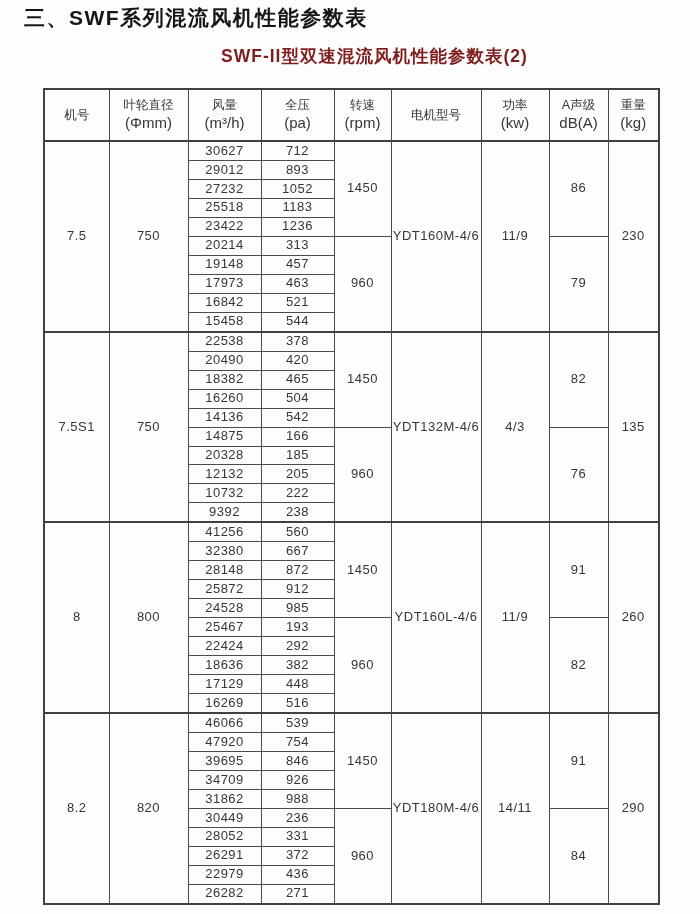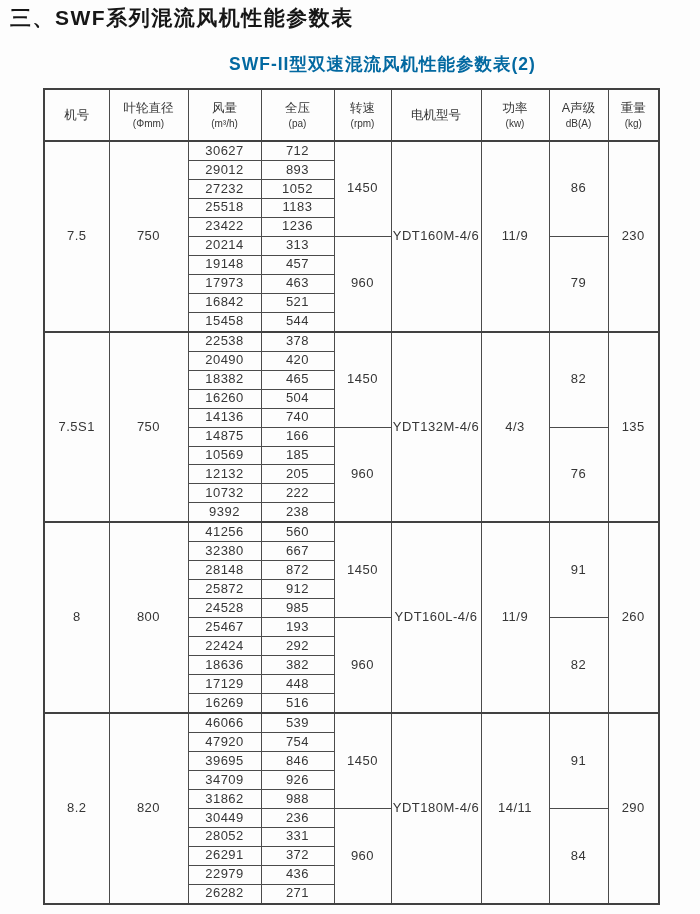--- a/index.html
+++ b/index.html
@@ -5,47 +5,47 @@
   html,body{margin:0;padding:0;}
   body{
     width:700px;height:914px;
     background:#fdfdfd;
     font-family:"Liberation Sans","DejaVu Sans",sans-serif;
     color:#323232;
     position:relative;
     overflow:hidden;
   }
   .title{
-    position:absolute;left:10px;top:4px;margin:0;
+    position:absolute;left:24px;top:4px;margin:0;
     font-size:21px;font-weight:bold;letter-spacing:1.5px;color:#161616;
     white-space:nowrap;
   }
   .subtitle{
-    position:absolute;left:217px;top:40px;margin:12px;
-    font-size:17.5px;font-weight:600;letter-spacing:1px;color:#0369a1;
+    position:absolute;left:217px;top:40px;margin:4px;
+    font-size:17.5px;font-weight:600;letter-spacing:1px;color:#7f1d1d;
     white-space:nowrap;
   }
   table.spec-table{
     position:absolute;left:43px;top:88px;
     width:615px;height:817px;
     border-collapse:collapse;table-layout:fixed;
     background:#fdfdfd;
   }
   .spec-table th,.spec-table td{
     border:1px solid #4b4b4b;
     text-align:center;vertical-align:middle;
     padding:0;line-height:1.15;
     font-size:13px;letter-spacing:0.5px;color:#363636;
     overflow:hidden;
   }
   .spec-table{border:2px solid #414141;}
   thead tr{height:52px;}
   .spec-table th{font-weight:normal;font-size:12.5px;letter-spacing:0;}
   .hline{display:block;line-height:1.3;}
-  .hline.sub{font-size:10px;}
+  .hline.sub{font-size:15px;}
   td.group-start{border-top-width:2px;border-top-color:#414141;}
 </style>
 </head>
 <body>
 
 <div class="page">
   <h1 class="title">三、SWF系列混流风机性能参数表</h1>
   <h2 class="subtitle">SWF-II型双速混流风机性能参数表(2)</h2>
 
   <table class="spec-table">
@@ -166,30 +166,30 @@
         <tr>
           <td>18382</td>
           <td>465</td>
         </tr>
         <tr>
           <td>16260</td>
           <td>504</td>
         </tr>
         <tr>
           <td>14136</td>
-          <td>740</td>
+          <td>542</td>
         </tr>
         <tr>
           <td>14875</td>
           <td>166</td>
           <td rowspan="5">960</td>
           <td rowspan="5">76</td>
         </tr>
         <tr>
-          <td>10569</td>
+          <td>20328</td>
           <td>185</td>
         </tr>
         <tr>
           <td>12132</td>
           <td>205</td>
         </tr>
         <tr>
           <td>10732</td>
           <td>222</td>
         </tr>

